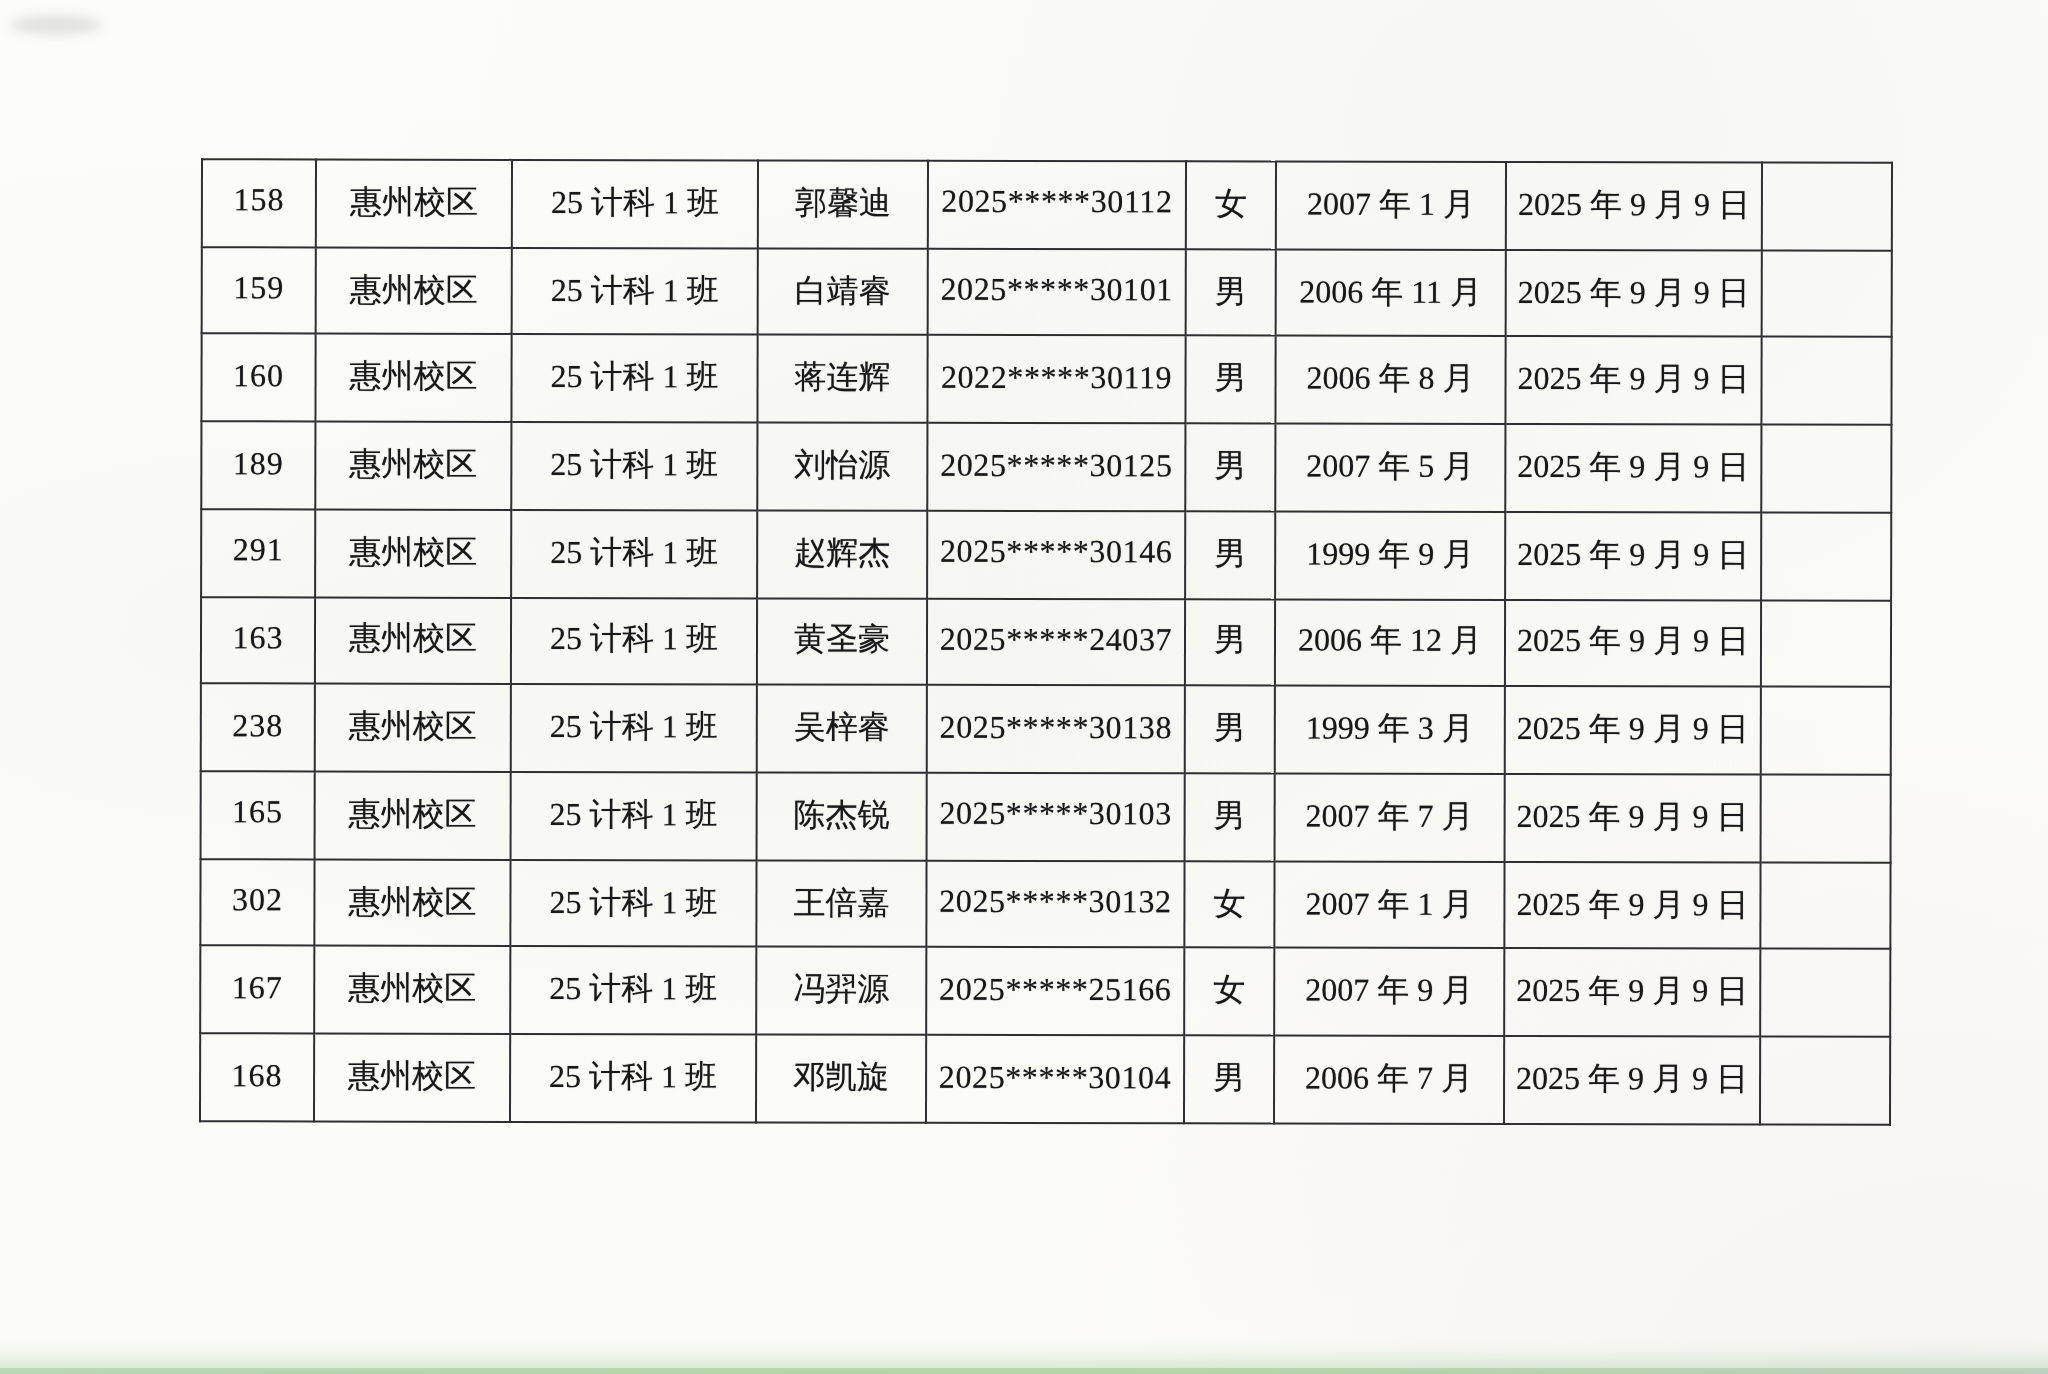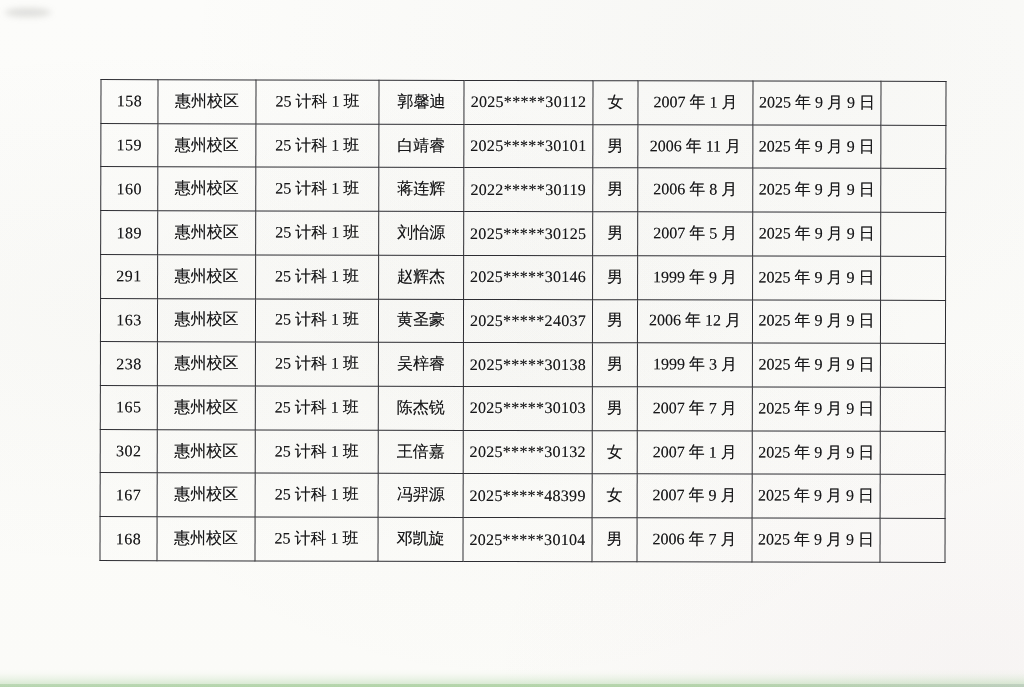--- a/index.html
+++ b/index.html
@@ -215,21 +215,21 @@
             <td class="c-cjk">2007 年 1 月</td>
             <td class="c-cjk">2025 年 9 月 9 日</td>
             <td class="c-note"></td>
           </tr>
 
           <tr>
             <td class="c-no">167</td>
             <td class="c-cjk">惠州校区</td>
             <td class="c-cjk">25 计科 1 班</td>
             <td class="c-cjk">冯羿源</td>
-            <td class="c-id">2025*****48399</td>
+            <td class="c-id">2025*****25166</td>
             <td class="c-cjk">女</td>
             <td class="c-cjk">2007 年 9 月</td>
             <td class="c-cjk">2025 年 9 月 9 日</td>
             <td class="c-note"></td>
           </tr>
 
           <tr>
             <td class="c-no">168</td>
             <td class="c-cjk">惠州校区</td>
             <td class="c-cjk">25 计科 1 班</td>

